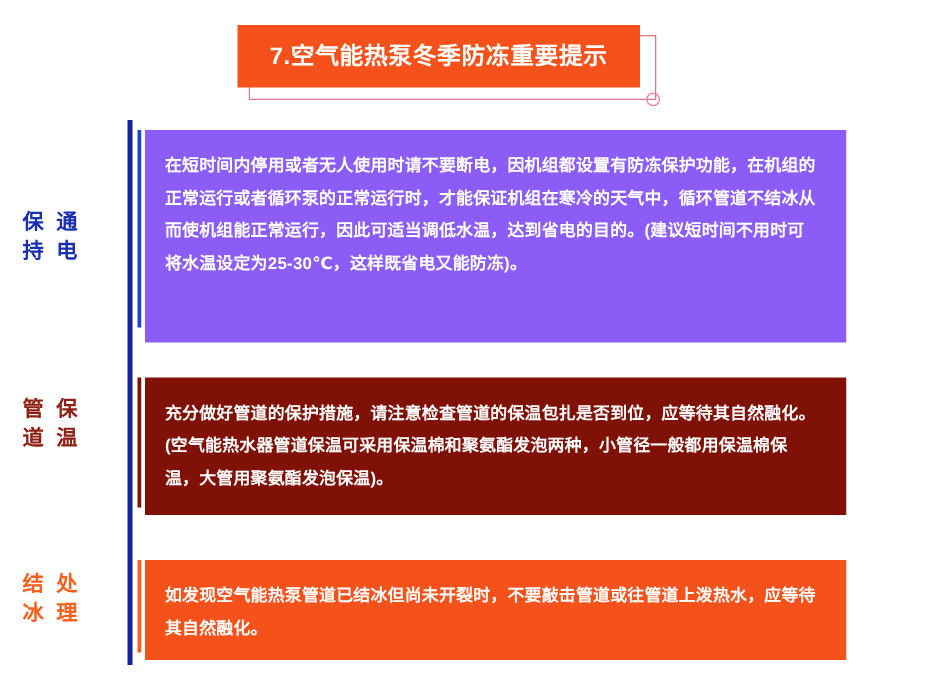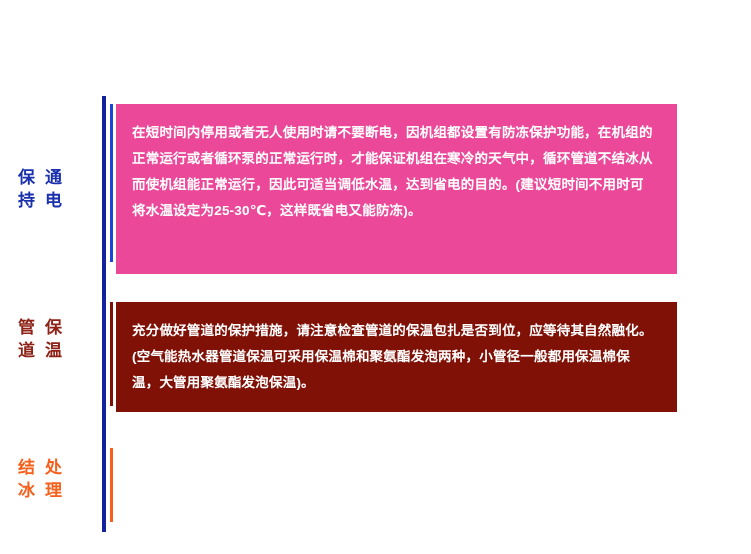--- a/index.html
+++ b/index.html
@@ -122,21 +122,21 @@
     color: #ffffff;
     font-size: 13.5px;
     font-weight: bold;
     line-height: 26px;
     letter-spacing: 0.2px;
     display: block;
   }
   .section-1 .panel {
     top: 0;
     height: 170px;
-    background: #ec4899;
+    background: #8b5cf6;
   }
   .section-2 .panel {
     top: 0;
     height: 110px;
     background: #7f1106;
   }
   .section-3 .panel {
     top: 0;
     height: 80px;
     background: #f5521b;
@@ -150,20 +150,27 @@
   }
   .section-1 .panel-bar { top: 0;   height: 158px; background: #1b44d8; }
   .section-2 .panel-bar { top: 0;   height: 104px; background: #7f1106; }
   .section-3 .panel-bar { top: 0;   height: 74px;  background: #f5601d; }
 </style>
 </head>
 <body>
 
 <div class="page">
 
+  <div class="header-wrap">
+    <div class="header-outline"></div>
+    <div class="header-banner">
+      <span class="header-banner-title">7.空气能热泵冬季防冻重要提示</span>
+    </div>
+    <div class="header-dot"></div>
+  </div>
 
   <div class="rail"></div>
 
   <div class="section section-1">
     <div class="label">
       <span class="label-col">
         <span>保</span>
         <span>持</span>
       </span>
       <span class="label-col">
@@ -201,15 +208,19 @@
       <span class="label-col">
         <span>结</span>
         <span>冰</span>
       </span>
       <span class="label-col">
         <span>处</span>
         <span>理</span>
       </span>
     </div>
     <div class="panel-bar"></div>
+    <div class="panel">
+      <span class="panel-text">如发现空气能热泵管道已结冰但尚未开裂时，不要敲击管道或往管道上泼热水，应等待其自然融化。</span>
+
+    </div>
   </div>
 
 </div>
 
 </body></html>

